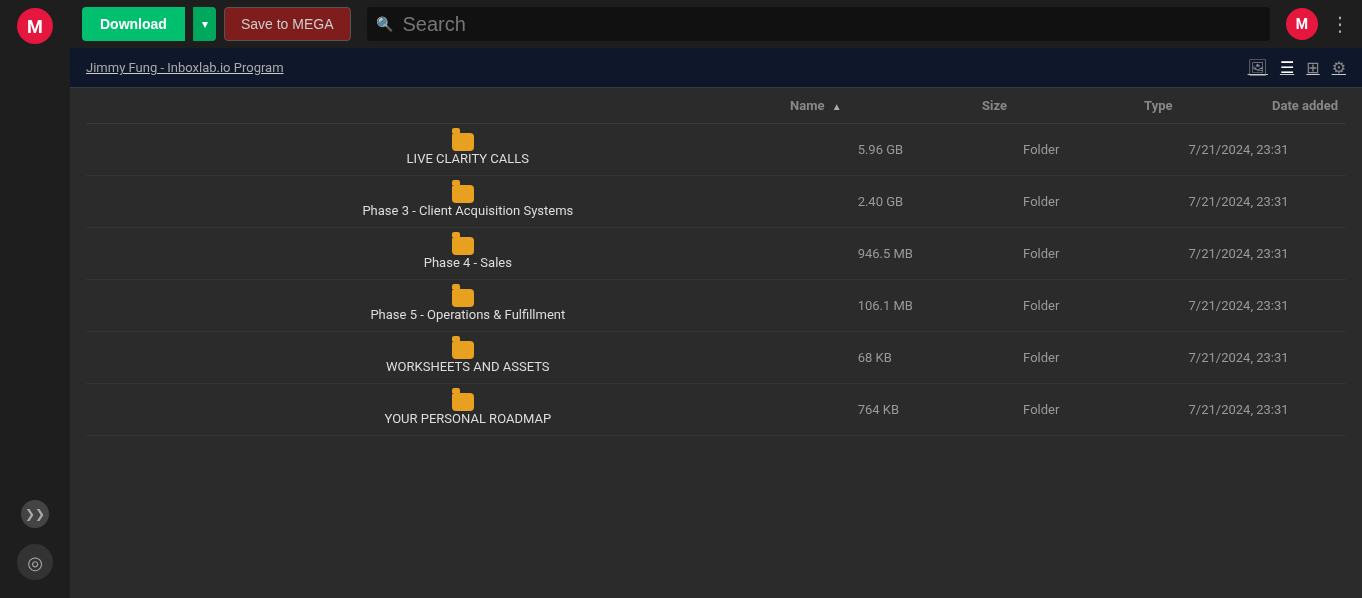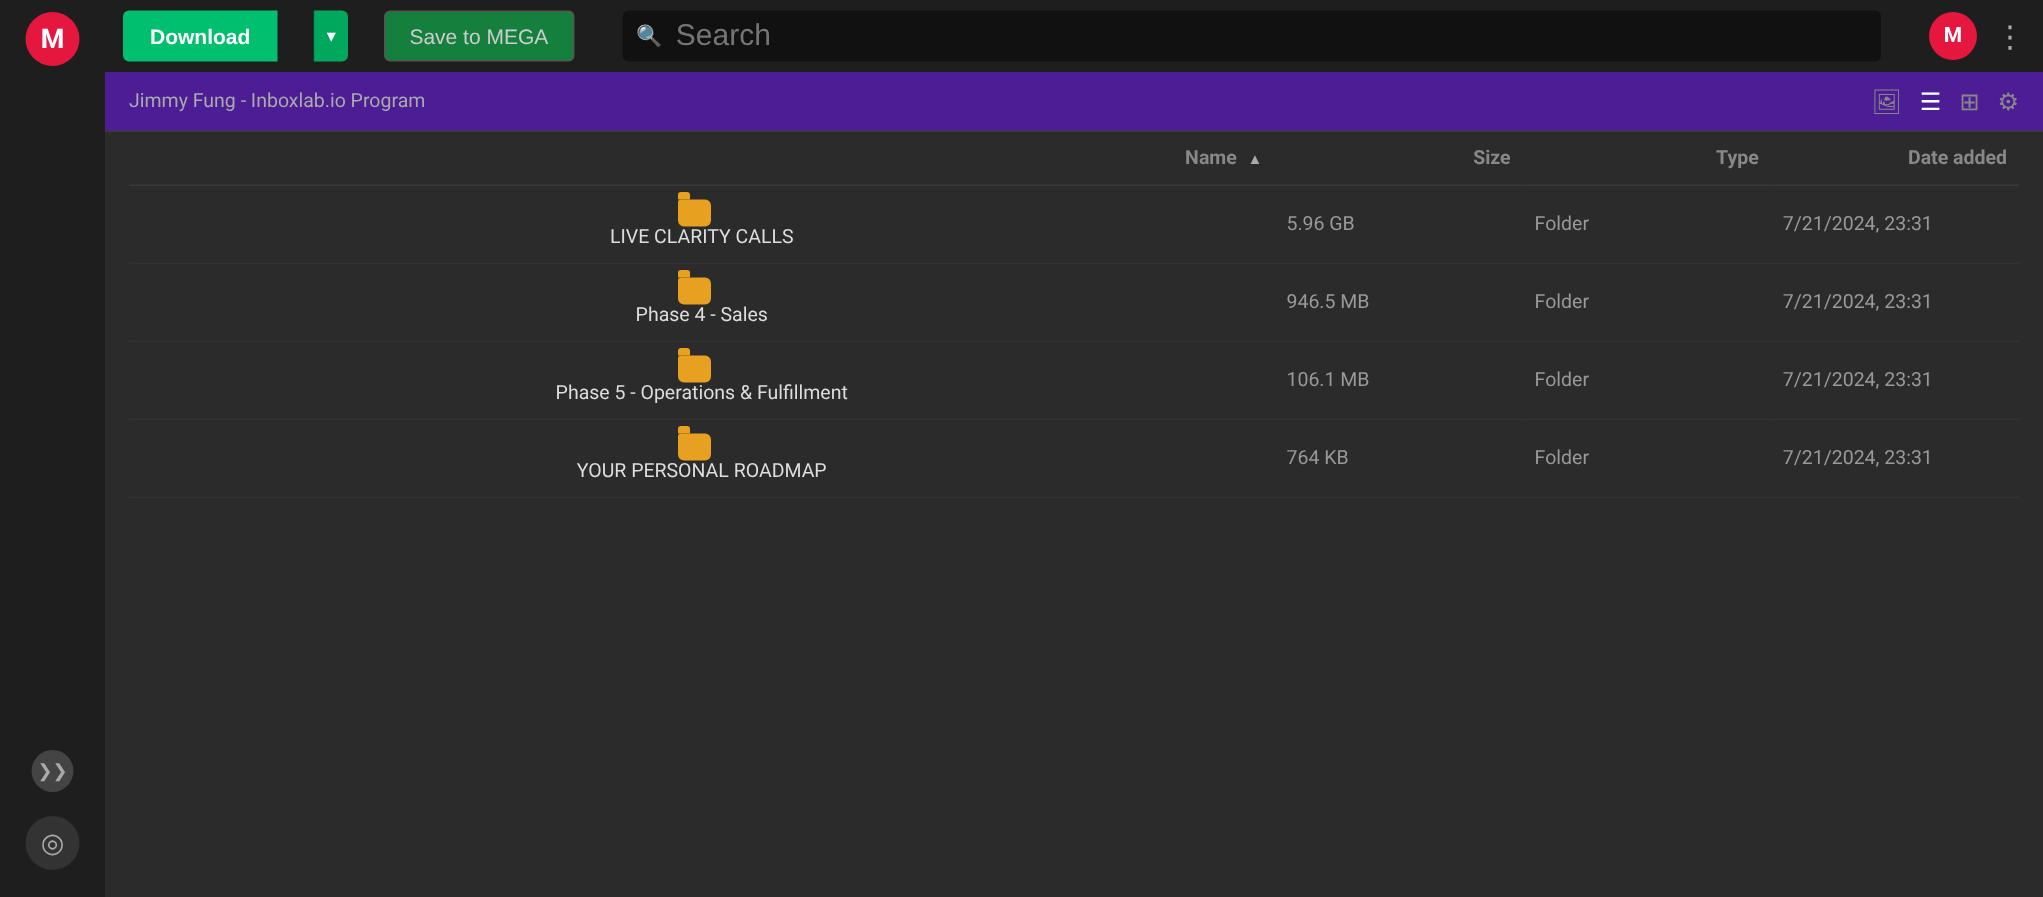--- a/index.html
+++ b/index.html
@@ -77,21 +77,21 @@
       overflow: hidden;
     }
 
     
     .topbar {
       background: #1e1e1e;
       height: 48px;
       display: flex;
       align-items: center;
       padding: 0 12px;
-      gap: 24px;
+      gap: 8px;
       flex-shrink: 0;
     }
     .btn-download {
       background: #00c070;
       color: white;
       border: none;
       padding: 0 18px;
       height: 34px;
       border-radius: 4px 0 0 4px;
       font-size: 14px;
@@ -107,21 +107,21 @@
       padding: 0 8px;
       height: 34px;
       border-radius: 0 4px 4px 0;
       font-size: 12px;
       cursor: pointer;
       display: flex;
       align-items: center;
       border-left: 1px solid #009955;
     }
     .btn-save {
-      background: #15803d;
+      background: #7f1d1d;
       color: #ccc;
       border: 1px solid #555;
       padding: 0 16px;
       height: 34px;
       border-radius: 4px;
       font-size: 14px;
       cursor: pointer;
     }
     .search-bar {
       flex: 1;
@@ -166,28 +166,29 @@
       justify-content: center;
     }
     .more-icon {
       color: #aaa;
       font-size: 20px;
       cursor: pointer;
     }
 
     
     .breadcrumb-bar {
-      background: #4c1d95;
+      background: #0f172a;
       height: 40px;
       display: flex;
       align-items: center;
       padding: 0 16px;
       justify-content: space-between;
       flex-shrink: 0;
       border-bottom: 1px solid #3a3a3a;
+      text-decoration: underline;
     }
     .breadcrumb-text {
       color: #aaa;
       font-size: 13px;
     }
     .breadcrumb-actions {
       display: flex;
       align-items: center;
       gap: 12px;
     }
@@ -354,35 +355,57 @@
         </div>
       </td>
       <td class="size-col">5.96 GB</td>
       <td class="type-col">Folder</td>
       <td class="date-col">7/21/2024, 23:31</td>
     </tr>
           <tr>
       <td class="name-col">
         <div class="name-cell">
           <span class="folder-icon"></span>
+          <span class="name-text">Phase 3 - Client Acquisition Systems</span>
+        </div>
+      </td>
+      <td class="size-col">2.40 GB</td>
+      <td class="type-col">Folder</td>
+      <td class="date-col">7/21/2024, 23:31</td>
+    </tr>
+          <tr>
+      <td class="name-col">
+        <div class="name-cell">
+          <span class="folder-icon"></span>
           <span class="name-text">Phase 4 - Sales</span>
         </div>
       </td>
       <td class="size-col">946.5 MB</td>
       <td class="type-col">Folder</td>
       <td class="date-col">7/21/2024, 23:31</td>
     </tr>
           <tr>
       <td class="name-col">
         <div class="name-cell">
           <span class="folder-icon"></span>
           <span class="name-text">Phase 5 - Operations &amp; Fulfillment</span>
         </div>
       </td>
       <td class="size-col">106.1 MB</td>
+      <td class="type-col">Folder</td>
+      <td class="date-col">7/21/2024, 23:31</td>
+    </tr>
+          <tr>
+      <td class="name-col">
+        <div class="name-cell">
+          <span class="folder-icon"></span>
+          <span class="name-text">WORKSHEETS AND ASSETS</span>
+        </div>
+      </td>
+      <td class="size-col">68 KB</td>
       <td class="type-col">Folder</td>
       <td class="date-col">7/21/2024, 23:31</td>
     </tr>
           <tr>
       <td class="name-col">
         <div class="name-cell">
           <span class="folder-icon"></span>
           <span class="name-text">YOUR PERSONAL ROADMAP</span>
         </div>
       </td>

